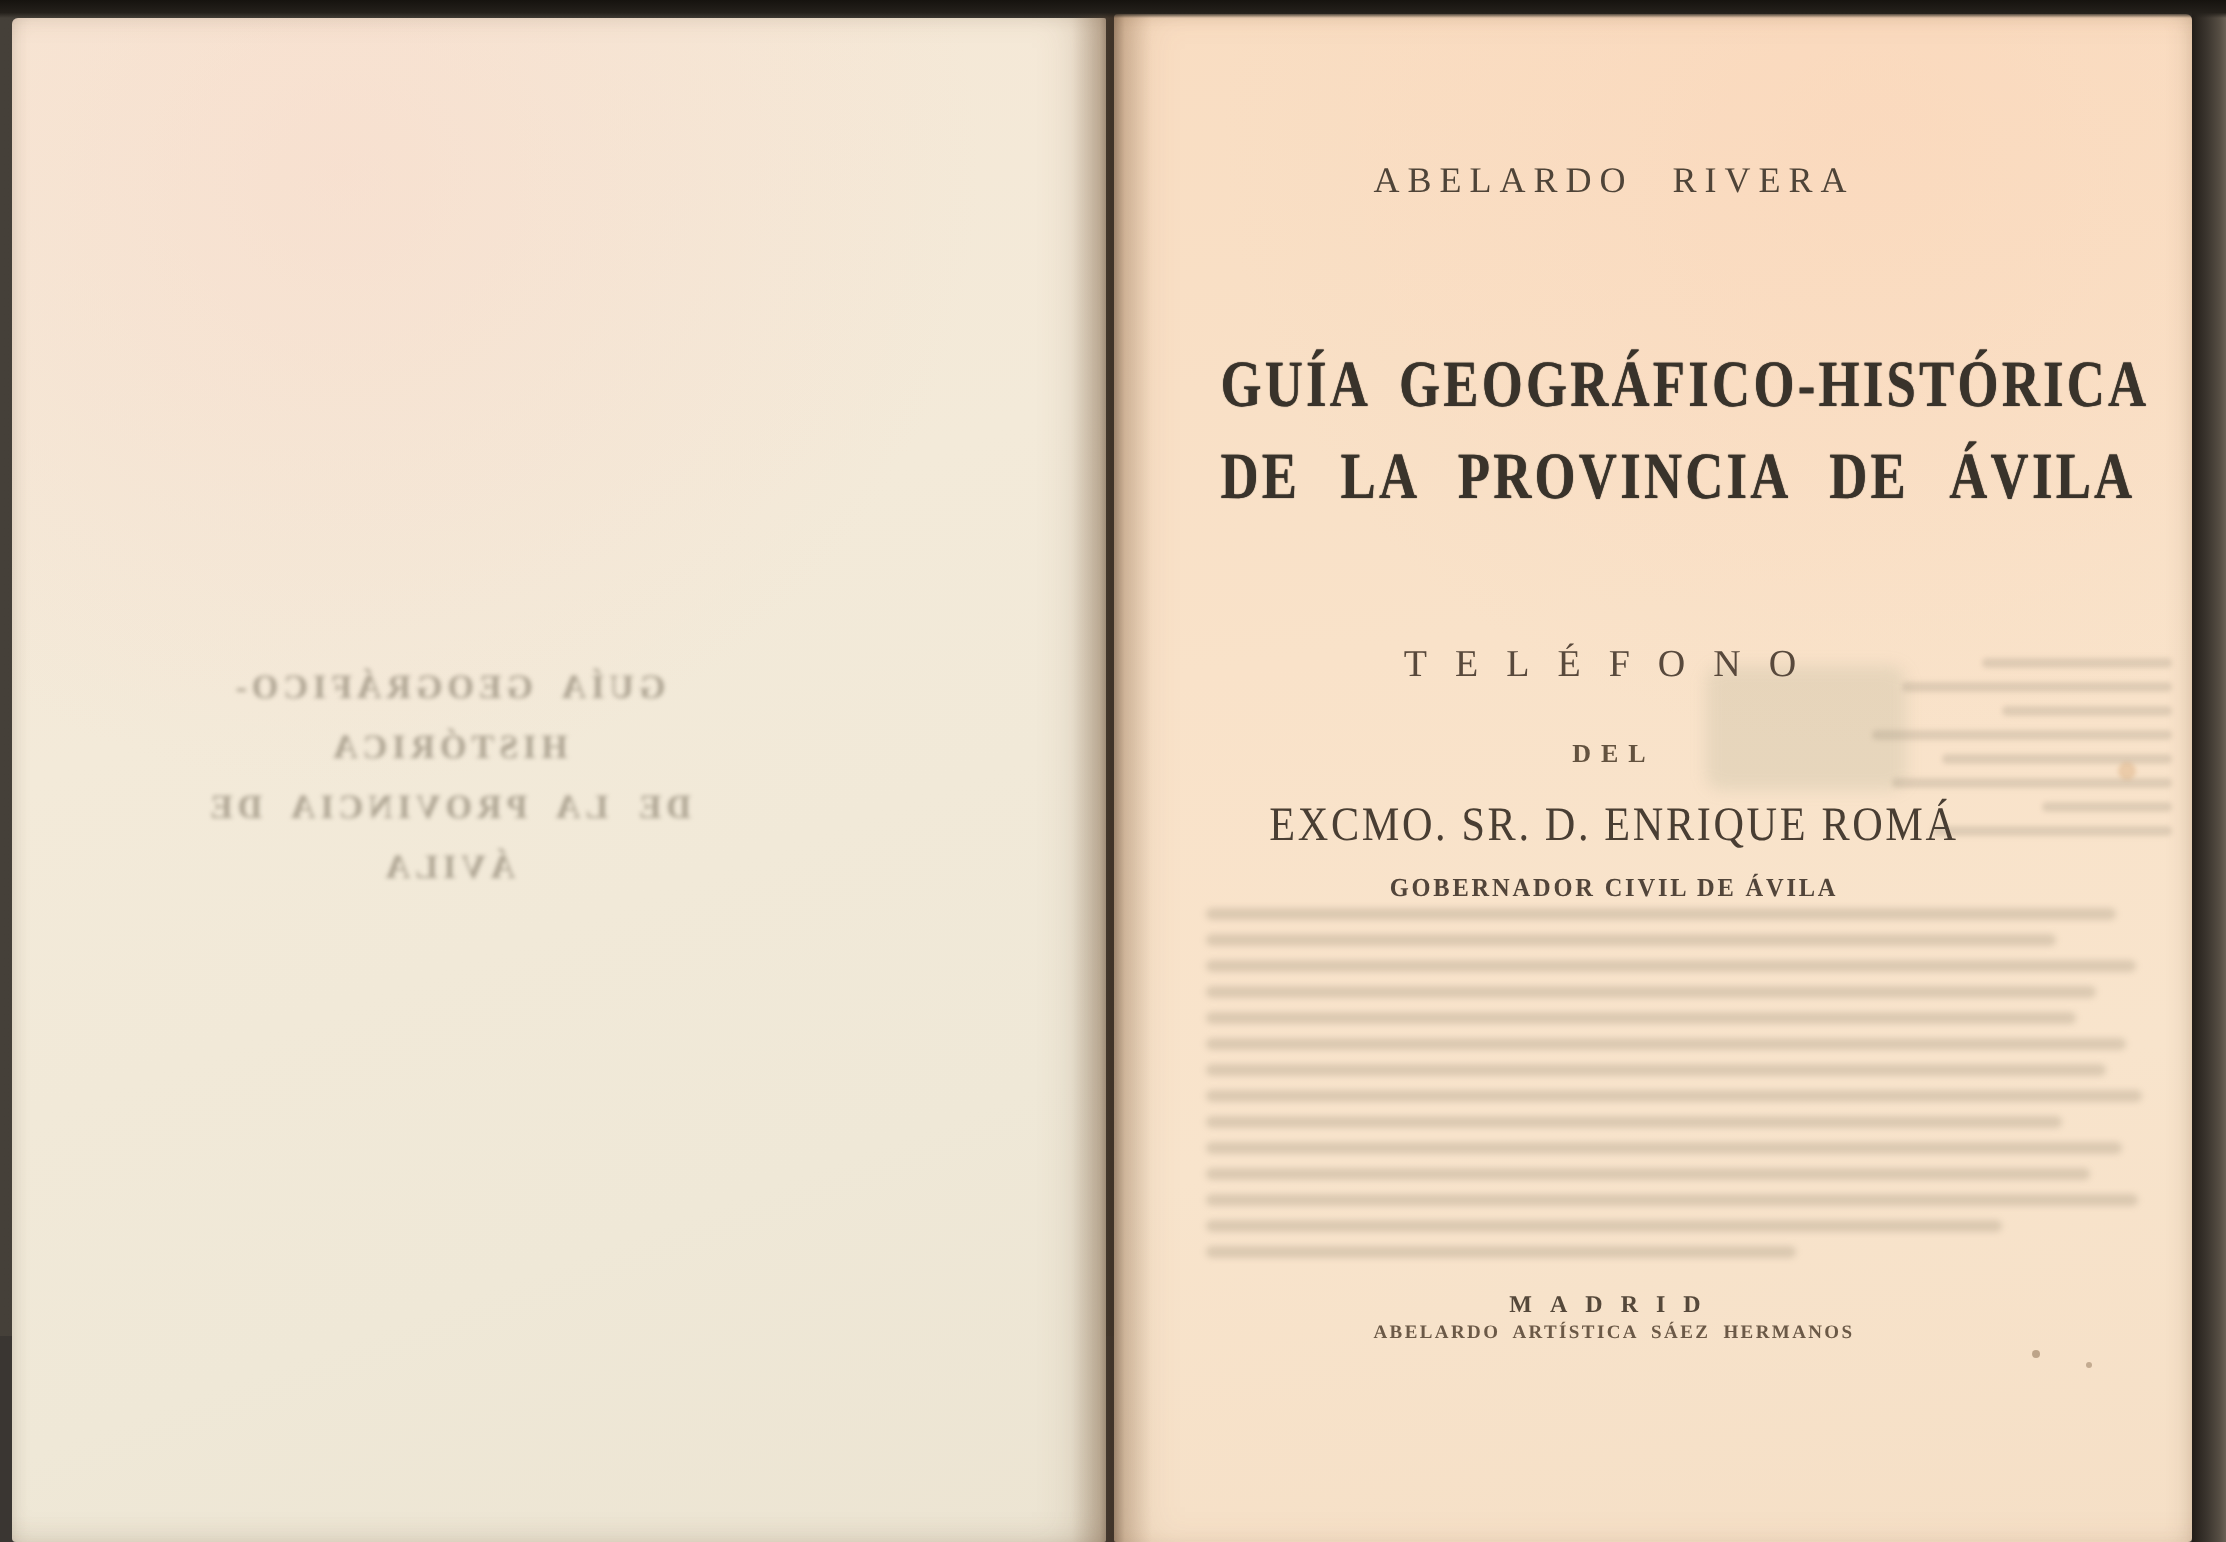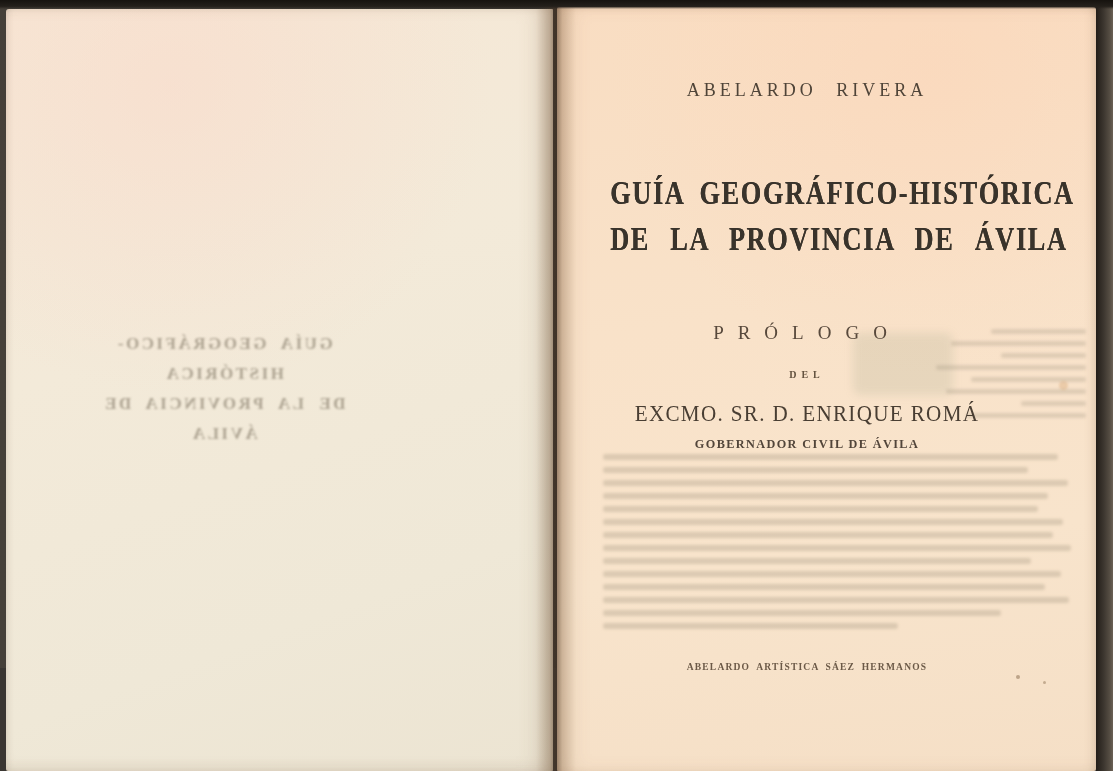--- a/index.html
+++ b/index.html
@@ -59,21 +59,21 @@
   
   .tp{position:absolute;left:4px;width:492px;text-align:center;white-space:nowrap;}
   .author-line{top:73px;font-size:18px;letter-spacing:4px;word-spacing:11px;color:#4f4438;}
   .title-1{top:169px;font-size:33px;line-height:34px;font-weight:700;
     letter-spacing:2px;word-spacing:9px;color:#39332b;
     transform:scaleX(.80);text-shadow:0 0 .6px #39332b;}
   .title-2{top:215px;font-size:33px;line-height:34px;font-weight:700;
     letter-spacing:2px;word-spacing:15px;color:#39332b;
     transform:scaleX(.80);text-shadow:0 0 .6px #39332b;}
   .prologo{top:315px;font-size:19px;letter-spacing:14px;color:#58493c;}
-  .del{top:362px;font-size:10px;font-weight:700;letter-spacing:5px;color:#63523f;}
+  .del{top:362px;font-size:13px;font-weight:700;letter-spacing:5px;color:#63523f;}
   .excmo{top:393px;font-size:24px;letter-spacing:1.5px;color:#493e33;transform:scaleX(.88);}
   .gobernador{top:429px;font-size:13px;font-weight:700;letter-spacing:1.5px;color:#52453a;transform:scaleX(.94);}
   .madrid{top:638px;font-size:12px;font-weight:700;letter-spacing:9px;color:#55483a;}
   .imprenta{top:655px;font-size:9.5px;font-weight:700;letter-spacing:1.2px;word-spacing:3px;color:#6b5947;}
   .norte{top:670px;font-size:8.5px;font-weight:700;letter-spacing:.5px;word-spacing:2px;color:#6f5d4a;}
   .year{top:686px;font-size:16px;font-weight:700;letter-spacing:7px;color:#453a2e;}
   
   .st-margin{
     position:absolute;top:322px;right:10px;width:225px;
     display:flex;flex-direction:column;align-items:flex-end;gap:7px;
@@ -143,25 +143,26 @@
       </div>
     <div class="spot spot-a"></div>
     <div class="spot spot-b"></div>
     <div class="spot spot-c"></div>
 
     <div class="tp author-line">ABELARDO RIVERA</div>
 
     <div class="tp title-1">GUÍA GEOGRÁFICO-HISTÓRICA</div>
     <div class="tp title-2">DE LA PROVINCIA DE ÁVILA</div>
 
-    <div class="tp prologo">PRÓLOGO</div>
+    <div class="tp prologo">TELÉFONO</div>
     <div class="tp del">DEL</div>
 
     <div class="tp excmo">EXCMO. SR. D. ENRIQUE ROMÁ</div>
     <div class="tp gobernador">GOBERNADOR CIVIL DE ÁVILA</div>
 
+    <div class="tp madrid">MADRID</div>
     <div class="tp imprenta">ABELARDO ARTÍSTICA SÁEZ HERMANOS</div>
   </div>
 
   <div class="gutter"></div>
   <div class="right-edge"></div>
   <div class="top-shadow"></div>
 </div>
 
 </body></html>

